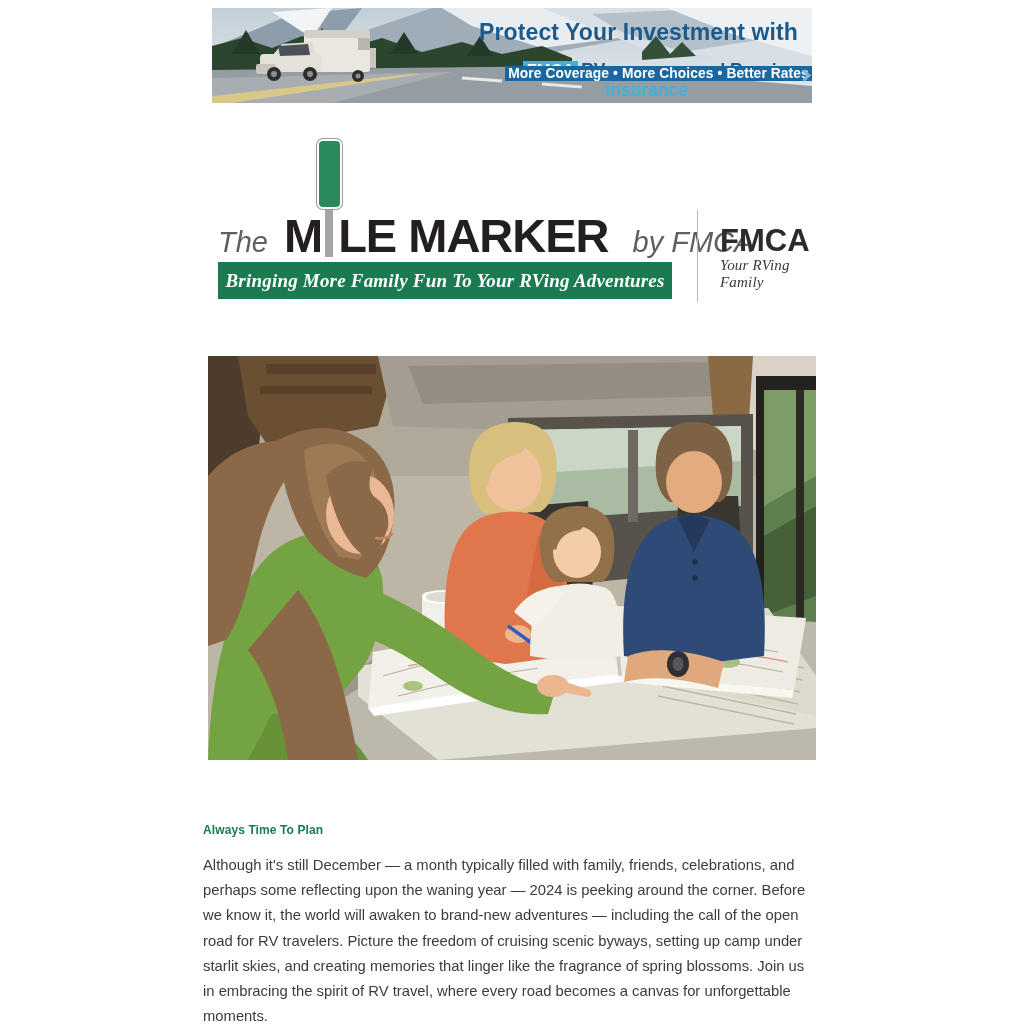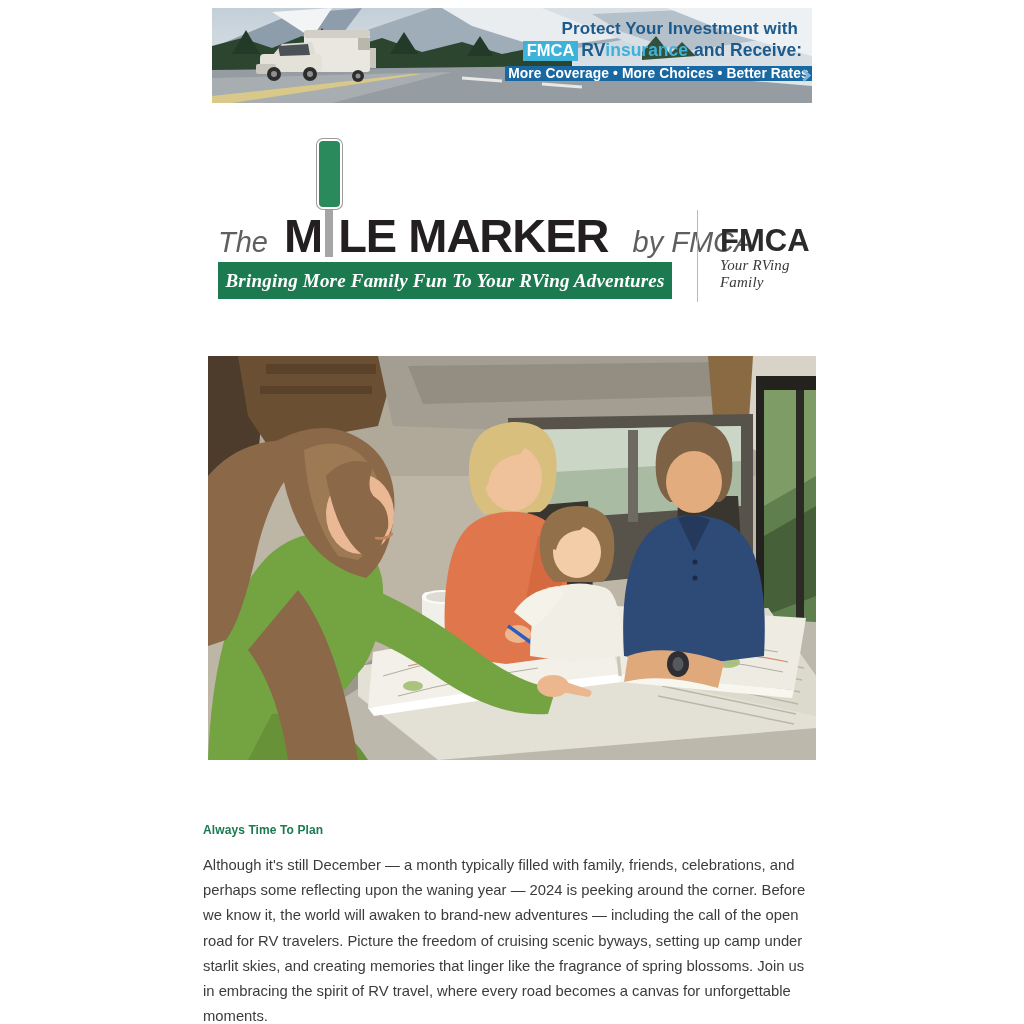--- a/index.html
+++ b/index.html
@@ -7,24 +7,24 @@
     --bar-blue:#1a68a2; --body-text:#3b3b3b; --title-dark:#231f20; --gray-label:#5f5f5f;
   }
   *{box-sizing:border-box; margin:0; padding:0;}
   html,body{background:#fff;}
   body{font-family:"Liberation Sans", sans-serif; width:1024px; height:1024px; position:relative; overflow:hidden;}
   .abs{position:absolute;}
 
   
   .banner{left:212px; top:8px; width:600px; height:95px; cursor:pointer; overflow:hidden;}
   .banner svg{position:absolute; left:0; top:0;}
-  .banner-line1{position:absolute; right:14px; top:11px; font-size:17px; font-weight:bold; color:var(--navy); letter-spacing:.1px;padding-left:14px;}
+  .banner-line1{position:absolute; right:14px; top:11px; font-size:23px; font-weight:bold; color:var(--navy); letter-spacing:.1px;padding-left:14px;}
   .banner-line2{position:absolute; right:10px; top:32px; font-size:17.5px; font-weight:bold; color:var(--navy); display:flex; align-items:center;}
   .fmca-chip{background:var(--cyan); color:#fff; padding:0 4px 1px 4px; margin-right:3px; font-size:16.5px;}
-  .rv-ins-cyan{color:var(--cyan);}
+  .rv-ins-cyan{color:var(--cyan);margin-top:40px;}
   .benefits-bar{position:absolute; left:293px; top:58px; width:307px; height:15px; background:var(--bar-blue); color:#fff; font-size:13.8px; font-weight:bold; display:flex; align-items:center; justify-content:center; letter-spacing:.1px;}
   .benefits-chevron{position:absolute; right:3px; top:5px; width:9px; height:9px; border-top:3px solid #7fb3d6; border-right:3px solid #7fb3d6; transform:rotate(45deg);}
 
   
   .masthead-title{left:218px; top:212px; display:flex; align-items:baseline; white-space:nowrap;}
   .mh-the{font-family:"Liberation Sans", sans-serif; font-style:italic; font-size:29px; color:var(--gray-label); margin-right:16px;}
   .mh-big{font-size:47px; line-height:1; font-weight:800; color:var(--title-dark); letter-spacing:-1px;}
   .mh-gap{position:relative; width:16px; align-self:stretch;}
   .mh-post{position:absolute; left:3px; bottom:2px; width:8px; height:116px; background:#a5a5a5;}
   .mh-sign{position:absolute; left:-5px; bottom:50px; width:25px; height:70px; background:var(--sign-green); border:2px solid #fff; border-radius:6px; box-shadow:0 0 0 1px #9b9b9b;}

